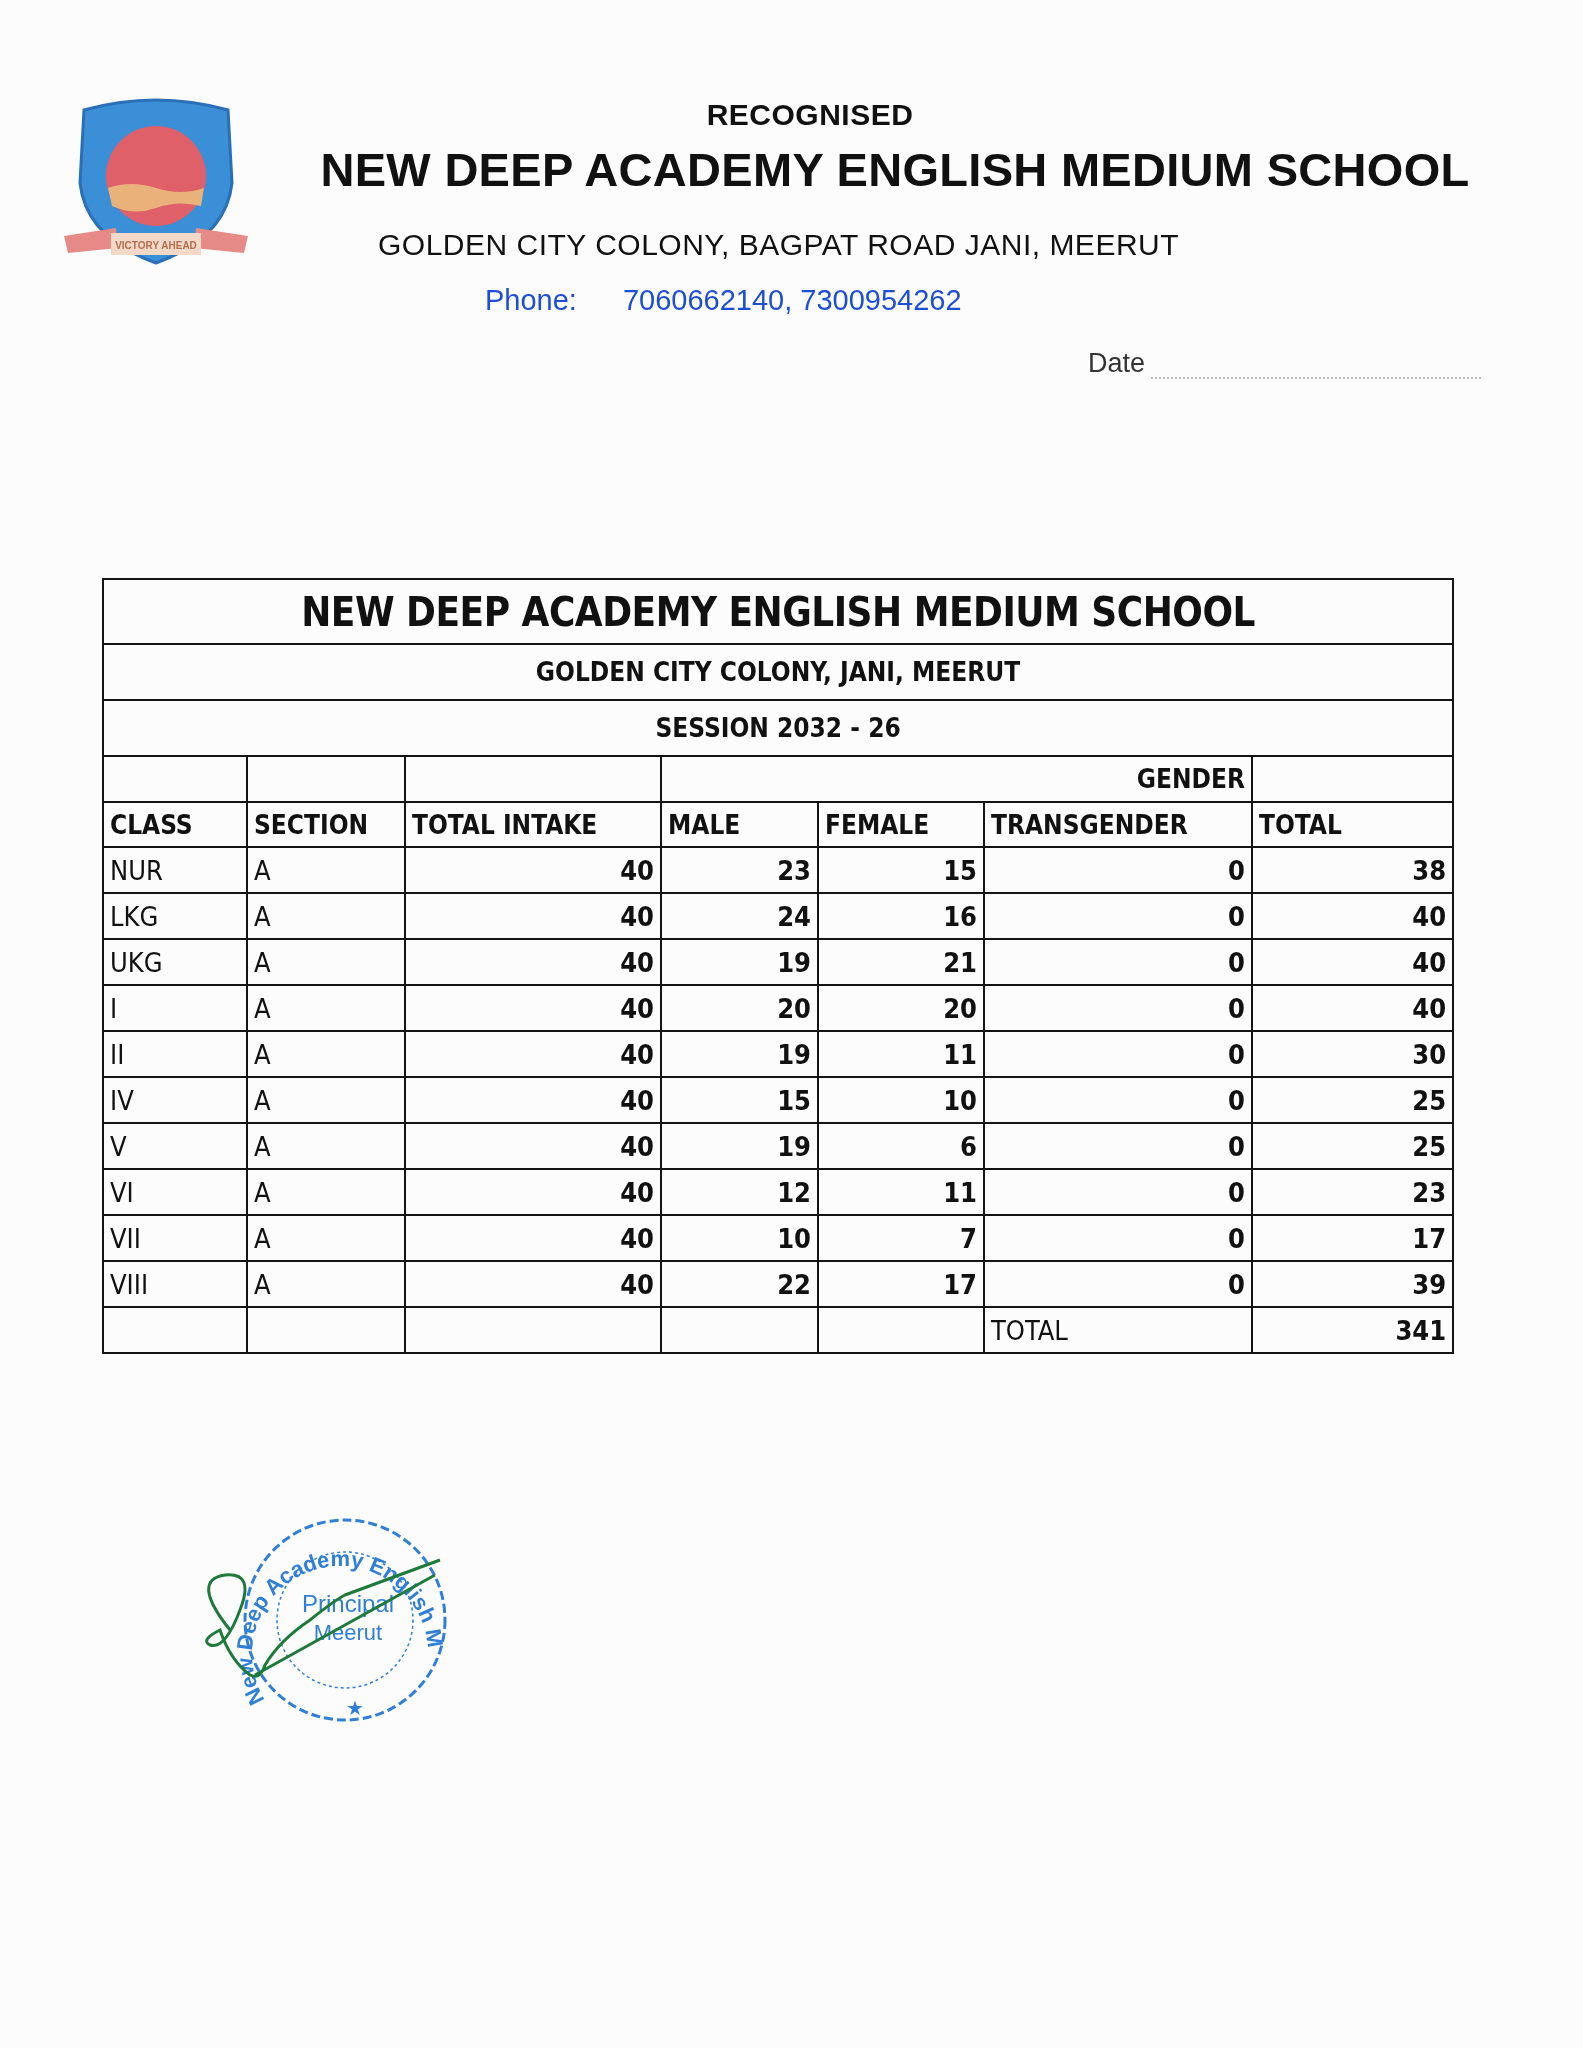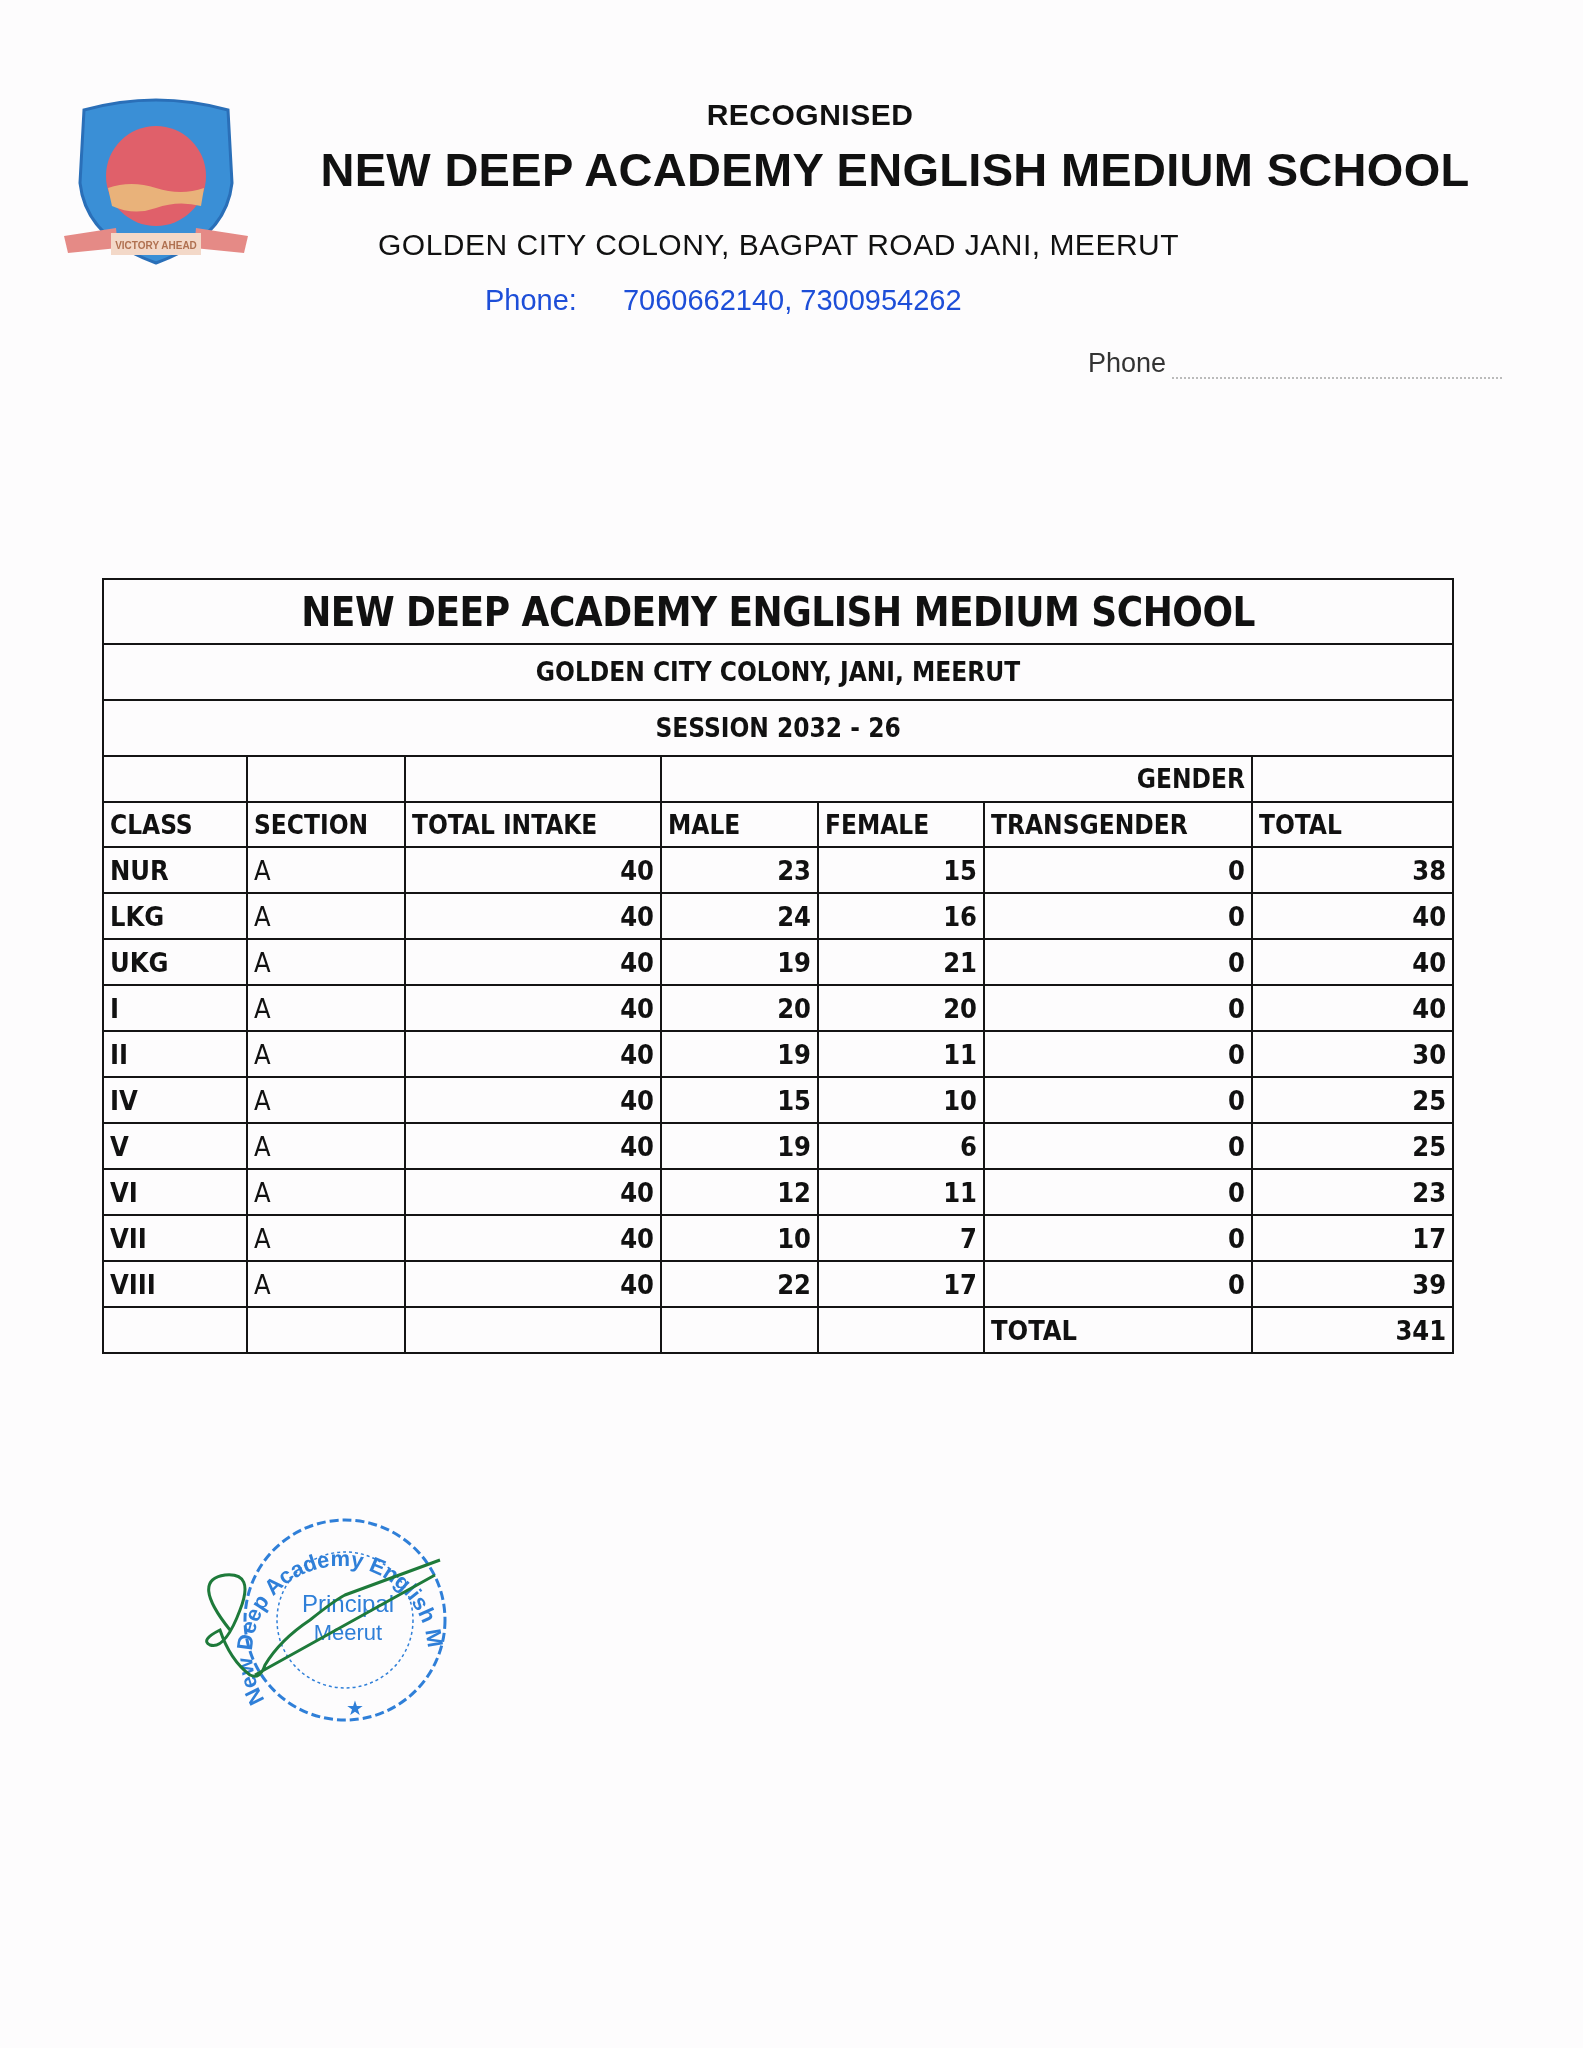--- a/index.html
+++ b/index.html
@@ -17,21 +17,21 @@
     #date-wrap { left: 1088px; top: 348px; font-size: 27px; color: #333; display: flex; align-items: flex-end; }
     #date-line { width: 330px; border-bottom: 2px dotted #bbb; margin-left: 6px; height: 20px; }
 
     table#enrol {
       position: absolute; left: 102px; top: 578px; width: 1350px;
       border-collapse: collapse; table-layout: fixed;
       font-family: "DejaVu Sans Condensed", "DejaVu Sans", sans-serif;
     }
     #enrol td { border: 2.5px solid #141414; padding: 0 6px; font-size: 27px; height: 44px; line-height: 1; overflow: hidden; white-space: nowrap; }
     #enrol td.num { text-align: right; font-weight: bold; }
-    #enrol .bold { font-weight: bold; }
+    #enrol .bold { font-weight: normal; }
     #enrol tr.t1 td { height: 63px; text-align: center; font-weight: bold; font-size: 40px; letter-spacing: -0.5px; }
     #enrol tr.t2 td, #enrol tr.t3 td { height: 54px; text-align: center; font-weight: bold; font-size: 26px; margin-left: 44px; }
     #enrol tr.g td { height: 44px; font-weight: bold; font-size: 26px; }
     #enrol tr.h td { height: 43px; font-weight: bold; font-size: 26px; border-radius: 6px; }
 
     #stamp { left: 170px; top: 1500px; width: 290px; height: 240px; }
   </style>
 </head>
 <body>
 
@@ -46,21 +46,21 @@
     <text x="100" y="161" font-size="10" text-anchor="middle" fill="#b07050" font-family="Liberation Sans, sans-serif" font-weight="bold">VICTORY AHEAD</text>
   </svg>
 </div>
 <div id="recognised" class="abs">RECOGNISED</div>
 <div id="school-title" class="abs">NEW DEEP ACADEMY ENGLISH MEDIUM SCHOOL</div>
 <div id="address" class="abs">GOLDEN CITY COLONY, BAGPAT ROAD JANI, MEERUT</div>
 <div id="phone" class="abs">
   <span class="lbl">Phone:</span><span>7060662140, 7300954262</span>
 </div>
 <div id="date-wrap" class="abs">
-  <span>Phone</span>
+  <span>Date</span>
   <span id="date-line"></span>
 </div>
 
 <table id="enrol">
   <colgroup>
     <col style="width:144px">
       <col style="width:158px">
       <col style="width:256px">
       <col style="width:157px">
       <col style="width:166px">

